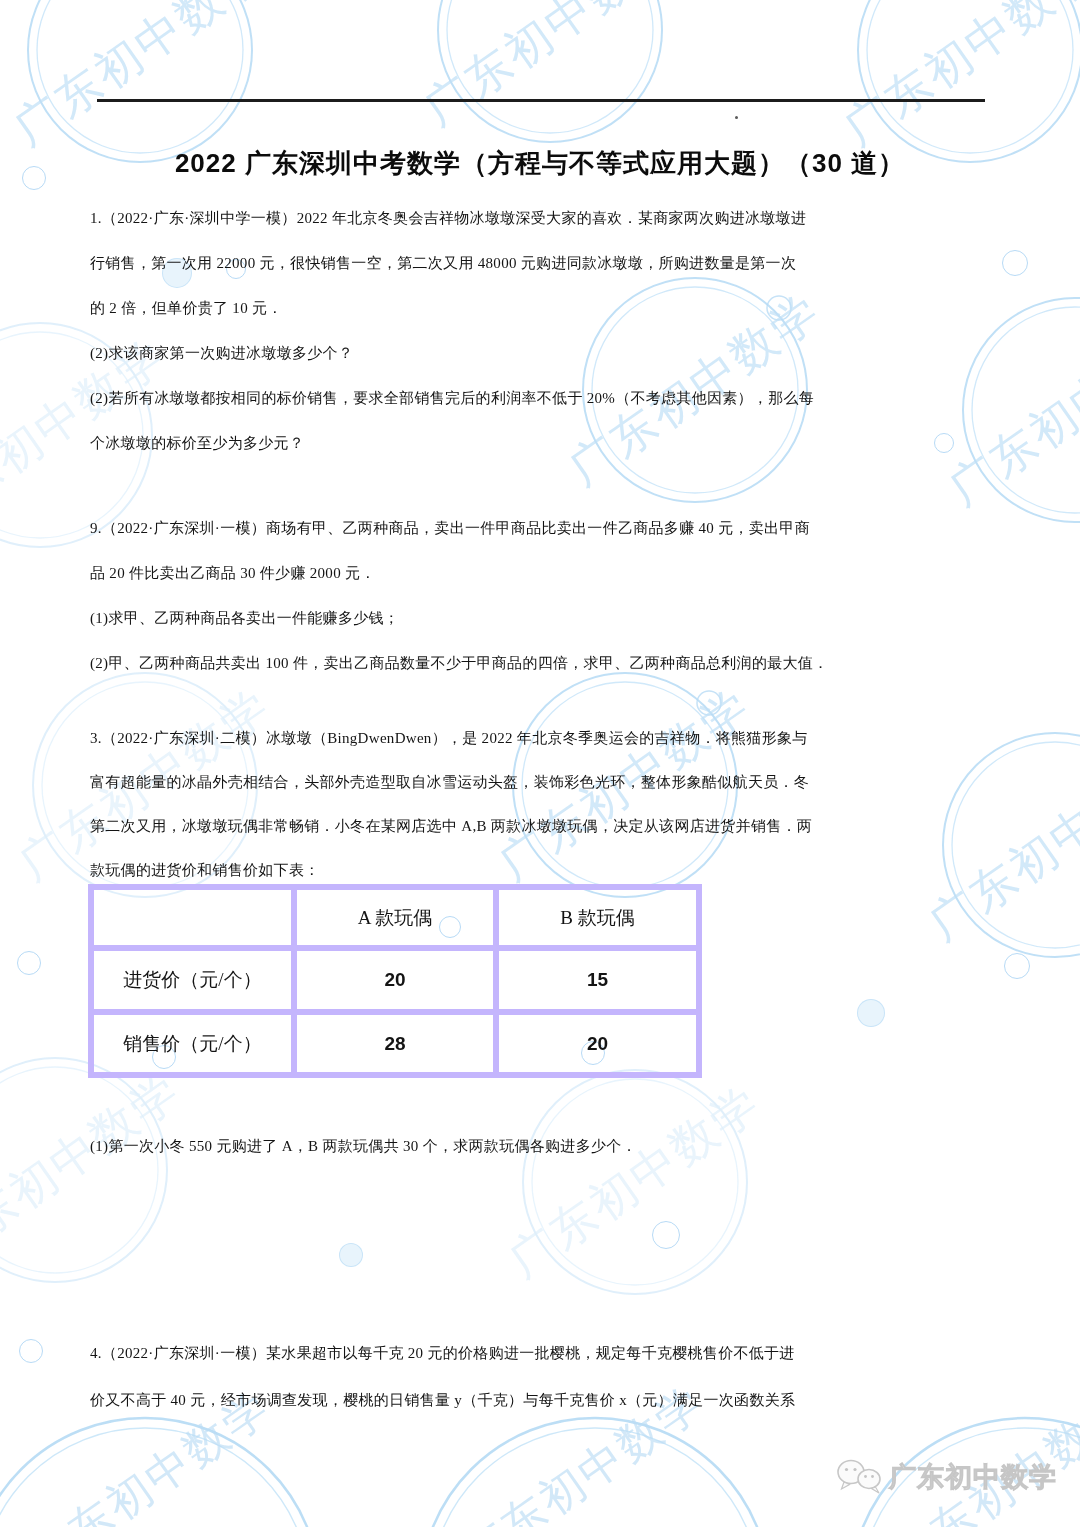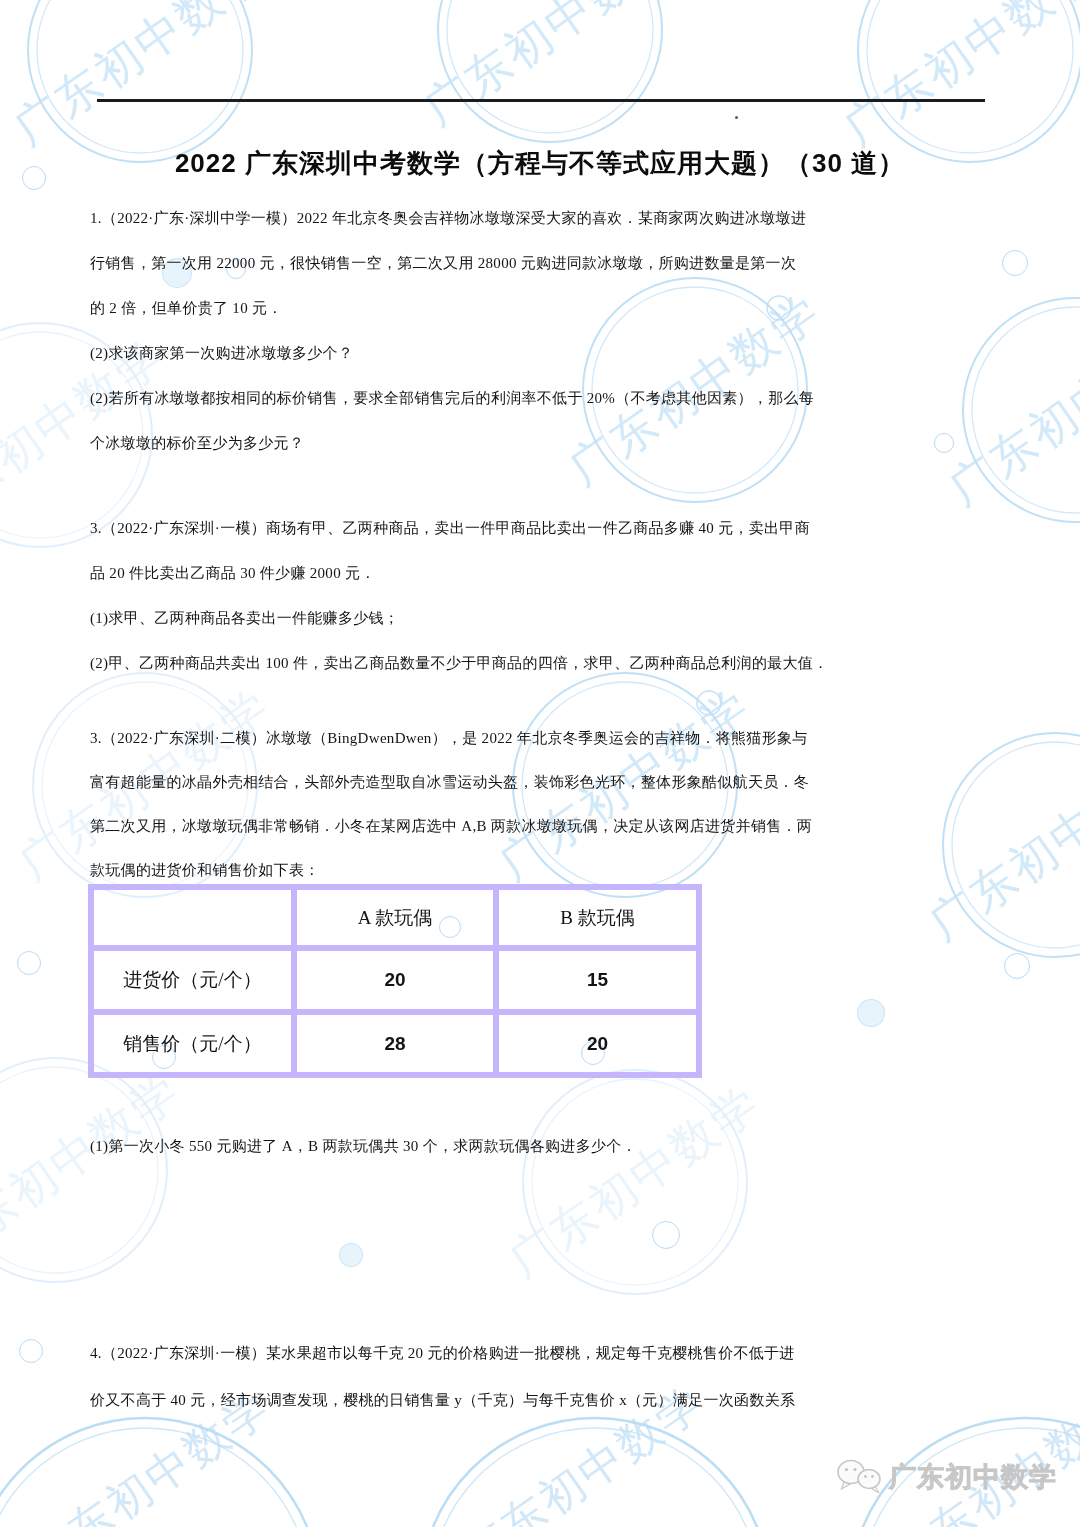--- a/index.html
+++ b/index.html
@@ -205,29 +205,29 @@
 
 <div class="content">
 
   <div class="top-rule"></div>
   <div class="tiny-dot"></div>
 
   <h1 class="title">2022 广东深圳中考数学（方程与不等式应用大题）（30 道）</h1>
 
   <div class="tb b1">
     <div class="line">1.（2022·广东·深圳中学一模）2022 年北京冬奥会吉祥物冰墩墩深受大家的喜欢．某商家两次购进冰墩墩进</div>
-    <div class="line">行销售，第一次用 22000 元，很快销售一空，第二次又用 28000 元购进同款冰墩墩，所购进数量是第一次</div>
+    <div class="line">行销售，第一次用 22000 元，很快销售一空，第二次又用 48000 元购进同款冰墩墩，所购进数量是第一次</div>
     <div class="line">的 2 倍，但单价贵了 10 元．</div>
     <div class="line">(2)求该商家第一次购进冰墩墩多少个？</div>
     <div class="line">(2)若所有冰墩墩都按相同的标价销售，要求全部销售完后的利润率不低于 20%（不考虑其他因素），那么每</div>
     <div class="line">个冰墩墩的标价至少为多少元？</div>
   </div>
 
   <div class="tb b2">
-    <div class="line">3.（2022·广东深圳·一模）商场有甲、乙两种商品，卖出一件甲商品比卖出一件乙商品多赚 40 元，卖出甲商</div>
+    <div class="line">9.（2022·广东深圳·一模）商场有甲、乙两种商品，卖出一件甲商品比卖出一件乙商品多赚 40 元，卖出甲商</div>
     <div class="line">品 20 件比卖出乙商品 30 件少赚 2000 元．</div>
     <div class="line">(1)求甲、乙两种商品各卖出一件能赚多少钱；</div>
     <div class="line">(2)甲、乙两种商品共卖出 100 件，卖出乙商品数量不少于甲商品的四倍，求甲、乙两种商品总利润的最大值．</div>
   </div>
 
   <div class="tb b3">
     <div class="line">3.（2022·广东深圳·二模）冰墩墩（BingDwenDwen），是 2022 年北京冬季奥运会的吉祥物．将熊猫形象与</div>
     <div class="line">富有超能量的冰晶外壳相结合，头部外壳造型取自冰雪运动头盔，装饰彩色光环，整体形象酷似航天员．冬</div>
     <div class="line">第二次又用，冰墩墩玩偶非常畅销．小冬在某网店选中 A,B 两款冰墩墩玩偶，决定从该网店进货并销售．两</div>
     <div class="line">款玩偶的进货价和销售价如下表：</div>

